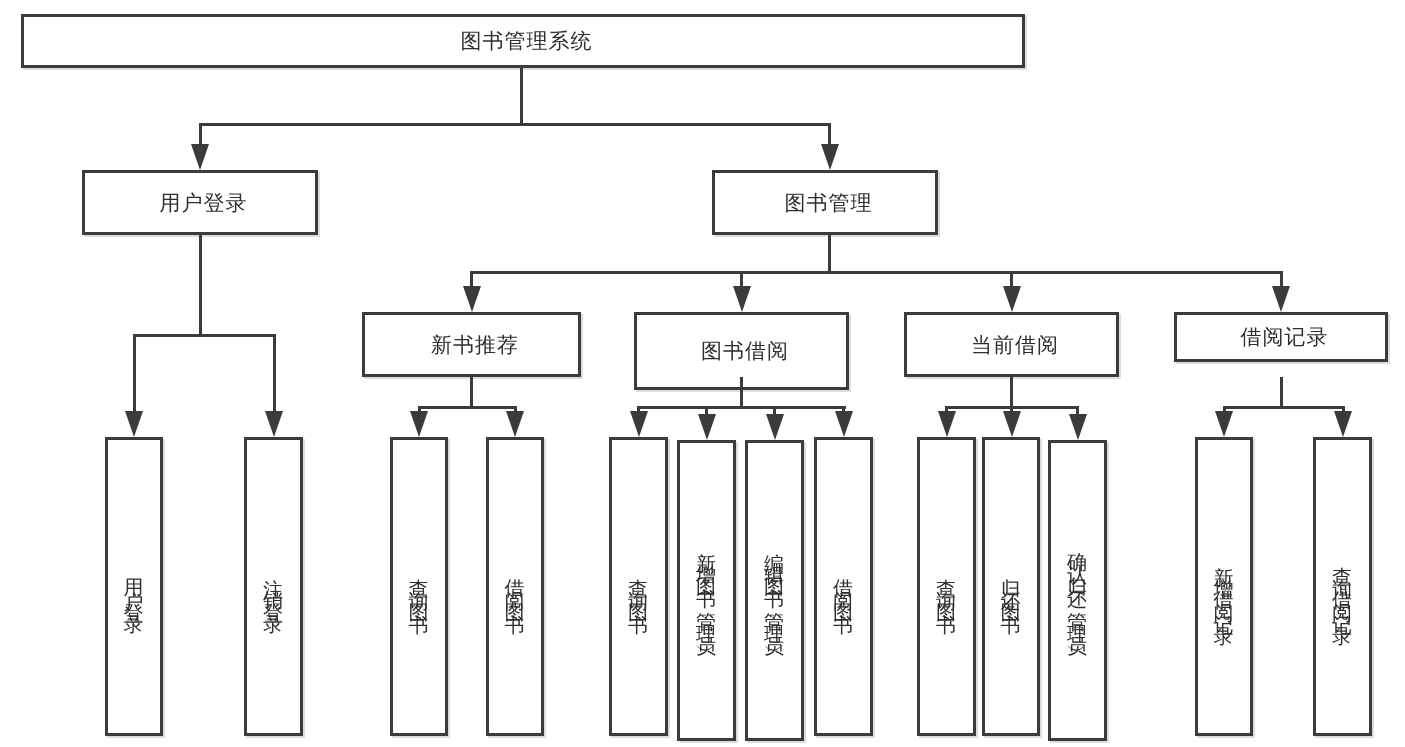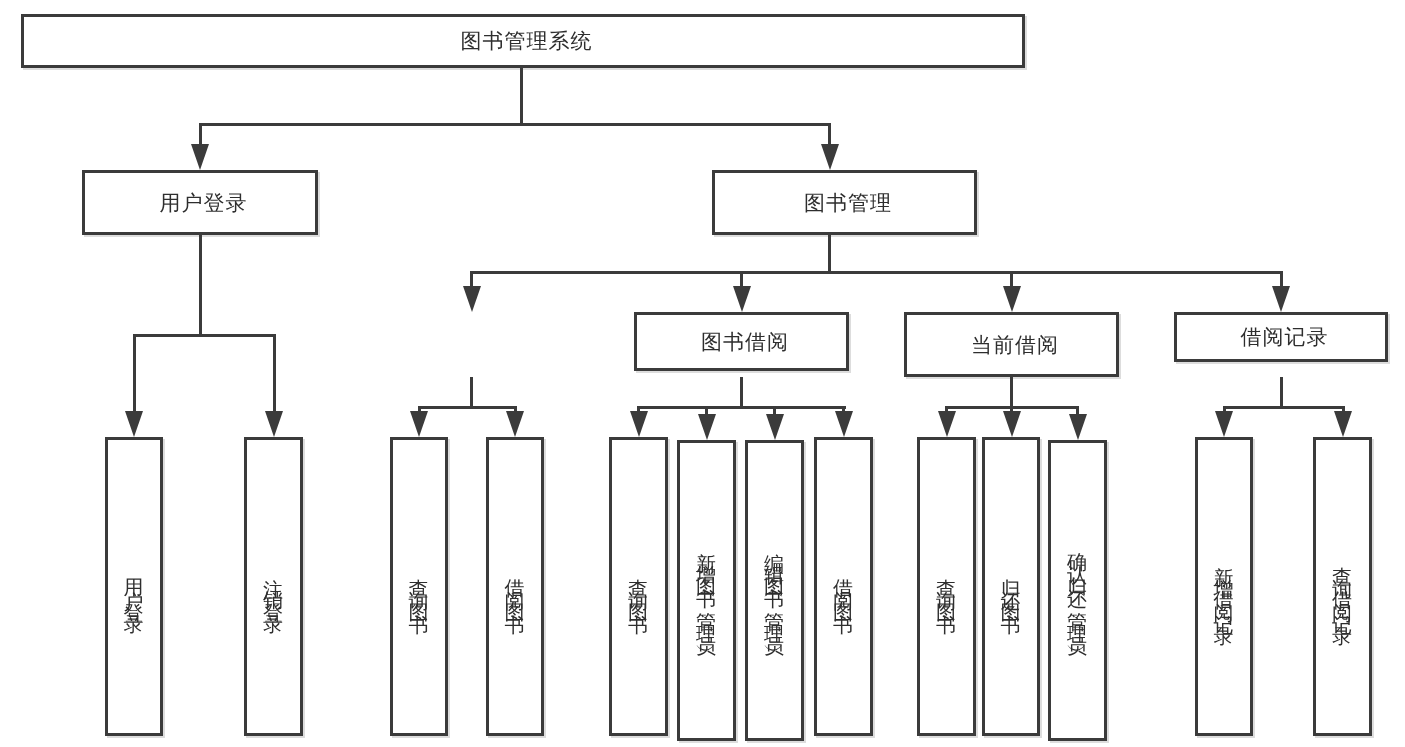--- a/index.html
+++ b/index.html
@@ -79,37 +79,40 @@
   </div>
 
   <div class="vl" style="left:519.5px;top:68px;height:57px"></div>
   <div class="hl" style="left:198.5px;top:122.5px;width:632px"></div>
   <div class="arrow" style="left:198.5px;top:122.5px;height:21px"></div>
   <div class="arrow" style="left:828px;top:122.5px;height:21px"></div>
 
   <div class="node nh" style="left:82px;top:170px;width:236px;height:65px">
     <span>用户登录</span>
   </div>
-  <div class="node nh" style="left:712px;top:170px;width:265px;height:65px">
+  <div class="node nh" style="left:712px;top:170px;width:226px;height:65px">
     <span>图书管理</span>
   </div>
 
   <div class="vl" style="left:198.5px;top:235px;height:101px"></div>
   <div class="hl" style="left:132.5px;top:333.5px;width:143px"></div>
   <div class="arrow" style="left:132.5px;top:333.5px;height:77px"></div>
   <div class="arrow" style="left:272.5px;top:333.5px;height:77px"></div>
 
   <div class="vl" style="left:828px;top:235px;height:38px"></div>
   <div class="hl" style="left:470px;top:270.5px;width:812px"></div>
   <div class="arrow" style="left:470px;top:270.5px;height:15px"></div>
   <div class="arrow" style="left:740px;top:270.5px;height:15px"></div>
   <div class="arrow" style="left:1010px;top:270.5px;height:15px"></div>
   <div class="arrow" style="left:1279.5px;top:270.5px;height:15px"></div>
 
-  <div class="node nh" style="left:634px;top:312px;width:215px;height:59px">
+  <div class="node nh" style="left:362px;top:312px;width:219px;height:65px">
+    <span>新书推荐</span>
+  </div>
+  <div class="node nh" style="left:634px;top:312px;width:215px;height:78px">
     <span>图书借阅</span>
   </div>
   <div class="node nh" style="left:904px;top:312px;width:215px;height:65px">
     <span>当前借阅</span>
   </div>
   <div class="node nh" style="left:1174px;top:312px;width:214px;height:50px">
     <span>借阅记录</span>
   </div>
 
   <div class="vl" style="left:470px;top:377px;height:31px"></div>

